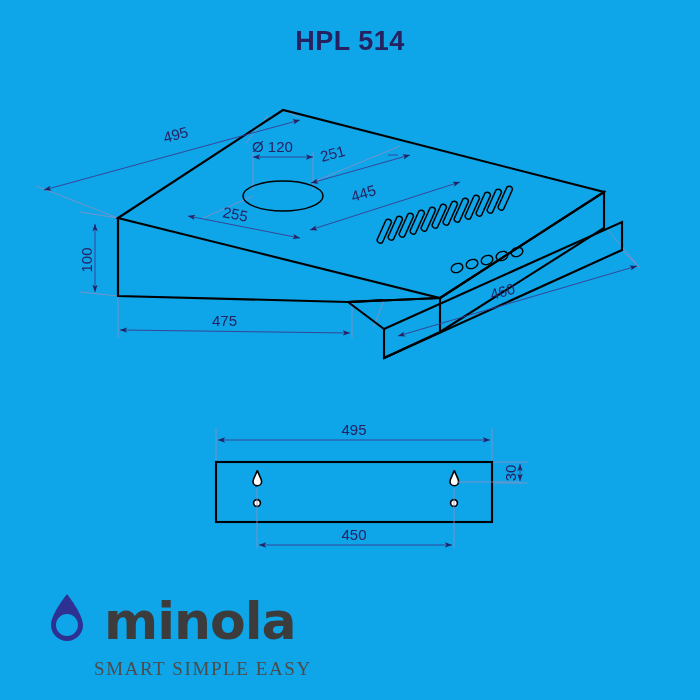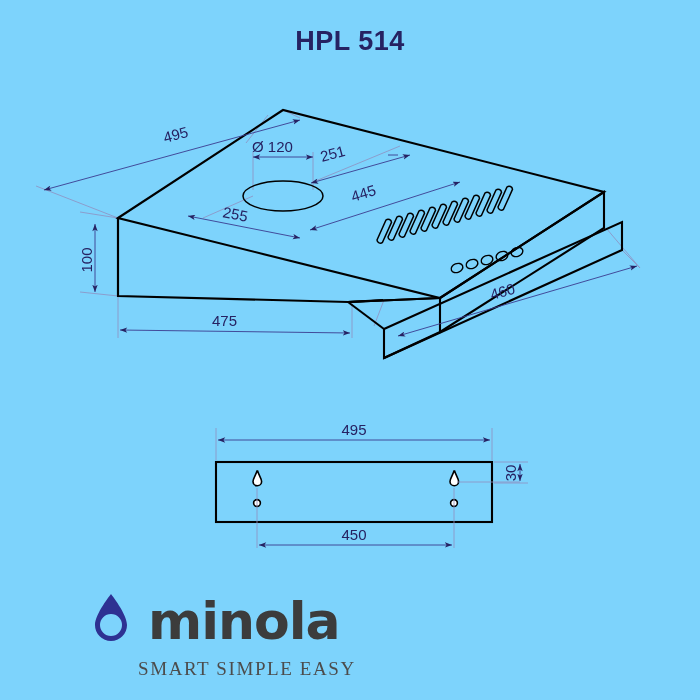--- a/index.html
+++ b/index.html
@@ -12,21 +12,21 @@
     width: 700px;
     height: 700px;
     font-family: "Liberation Sans", sans-serif;
     position: relative;
     overflow: hidden;
   }
   #page {
     position: relative;
     width: 700px;
     height: 700px;
-    background: #7dd3fc;
+    background: #0ea5e9;
   }
   .title {
     position: absolute;
     left: 0;
     top: 26px;
     width: 700px;
     text-align: center;
     font-family: "Liberation Sans", sans-serif;
     font-size: 27px;
     font-weight: bold;
@@ -91,21 +91,20 @@
     stroke: #000000;
     stroke-width: 1.6;
   }
   
   .logo-wrap {
     position: absolute;
     left: 0;
     top: 592px;
     width: 628px;
     height: 95px;
-    margin-left: 44px;
   }
   .logo-inner {
     position: absolute;
     left: 44px;
     top: 0;
     display: flex;
     flex-direction: column;
     align-items: flex-start;
   }
   .logo-row {

